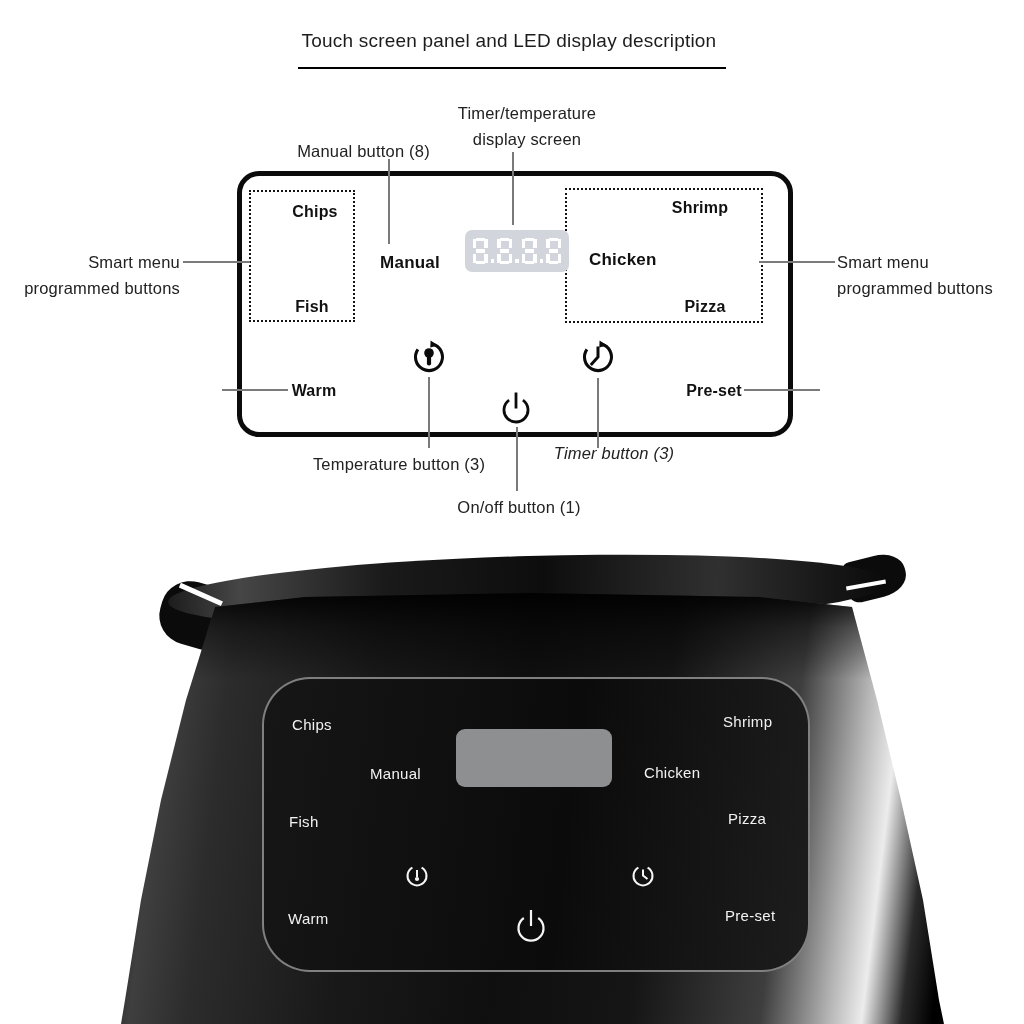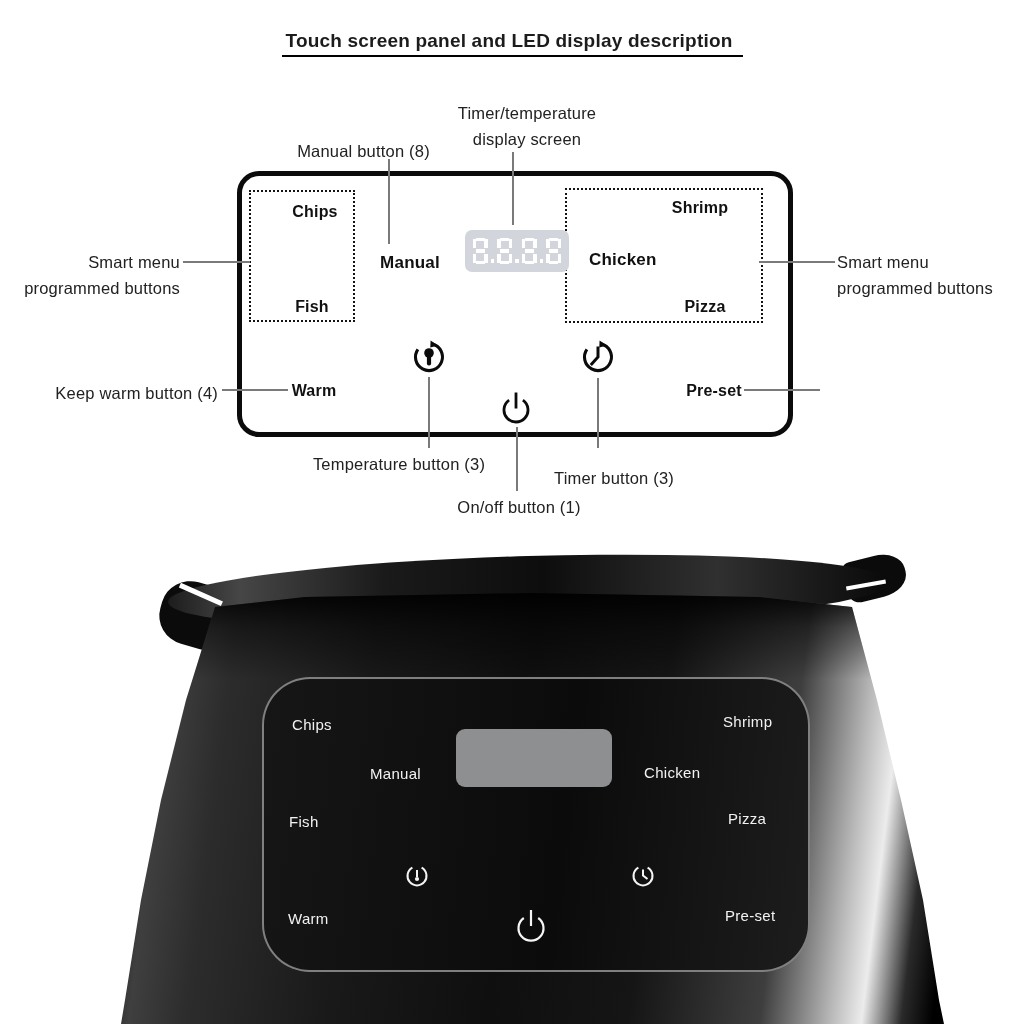--- a/index.html
+++ b/index.html
@@ -1,22 +1,22 @@
 <!DOCTYPE html>
 <html><head>
 <meta charset="utf-8">
 <style>
   html,body{margin:0;padding:0;background:#fff;}
   .stage{position:relative;width:1024px;height:1024px;background:#ffffff;overflow:hidden;
          font-family:"Liberation Sans","DejaVu Sans",sans-serif;color:#1c1c1c;}
   .abs{position:absolute;}
   
   .title-wrap{left:0;top:30px;width:1024px;text-align:center;}
-  .title{display:inline-block;font-size:19px;font-weight:bold;letter-spacing:.2px;
-         border-bottom:2.5px solid #000;padding:0 10px 3px 4px;}
+  .title{display:inline-block;font-size:19px;font-weight:normal;letter-spacing:.2px;
+         border-bottom:2.5px solid #000;padding:0 10px 15px 4px;}
   
   .lbl{font-size:16.5px;line-height:26px;letter-spacing:.2px;color:#222;}
   .ctr{text-align:center;} .rgt{text-align:right;} .lft{text-align:left;}
   
   .cline{background:#7a7a7a;}
   
   .panel{left:237px;top:171px;width:546px;height:256px;background:#fff;
          border:5px solid #0b0b0b;border-radius:22px;}
   .dotbox{border:2.4px dotted #141414;background:transparent;}
   .pbold{font-size:16px;font-weight:bold;letter-spacing:.2px;color:#111;}
@@ -71,21 +71,20 @@
 
   <div class="abs lbl rgt" style="left:12px;top:249px;width:168px;">
     <div>Smart menu</div>
     <div>programmed buttons</div>
   </div>
   <div class="abs lbl lft" style="left:837px;top:249px;width:180px;">
     <div>Smart menu</div>
     <div>programmed buttons</div>
   </div>
 
-  <div class="abs lbl rgt" style="left:0px;top:380px;width:218px;">Keep warm button (4)</div>
 
   <div class="abs panel"></div>
 
   <div class="abs dotbox" style="left:249px;top:190px;width:102px;height:128px;"></div>
   <div class="abs dotbox" style="left:565px;top:188px;width:194px;height:131px;"></div>
 
   <div class="abs pbold ctr" style="left:265px;top:203px;width:100px;">Chips</div>
   <div class="abs pbold ctr" style="left:262px;top:298px;width:100px;">Fish</div>
   <div class="abs pbold ctr" style="left:360px;top:253px;width:100px;font-size:17px;">Manual</div>
   <div class="abs pbold ctr" style="left:650px;top:199px;width:100px;">Shrimp</div>
@@ -162,21 +161,21 @@
   <div class="abs cline" style="left:388px;top:159px;width:2px;height:85px;"></div>
   <div class="abs cline" style="left:183px;top:261px;width:67px;height:2px;"></div>
   <div class="abs cline" style="left:759px;top:261px;width:76px;height:2px;"></div>
   <div class="abs cline" style="left:222px;top:389px;width:66px;height:2px;"></div>
   <div class="abs cline" style="left:744px;top:389px;width:76px;height:2px;"></div>
   <div class="abs cline" style="left:428px;top:377px;width:2px;height:71px;"></div>
   <div class="abs cline" style="left:597px;top:378px;width:2px;height:70px;"></div>
   <div class="abs cline" style="left:516px;top:427px;width:2px;height:64px;"></div>
 
   <div class="abs lbl ctr" style="left:299px;top:451px;width:200px;">Temperature button (3)</div>
-  <div class="abs lbl ctr" style="left:514px;top:465px;width:200px;">Timer button (3)</div>
+  <div class="abs lbl ctr" style="left:514px;top:440px;width:200px;font-style:italic;">Timer button (3)</div>
   <div class="abs lbl ctr" style="left:419px;top:494px;width:200px;">On/off button (1)</div>
 
   <div class="abs underrim-l"></div>
   <div class="abs underrim-r"></div>
   <div class="abs lid"></div>
   <div class="abs slit-l"></div>
   <div class="abs slit-r"></div>
   <div class="abs body-shape"></div>
   <div class="abs panel-outline"></div>
   <div class="abs photo-screen"></div>

